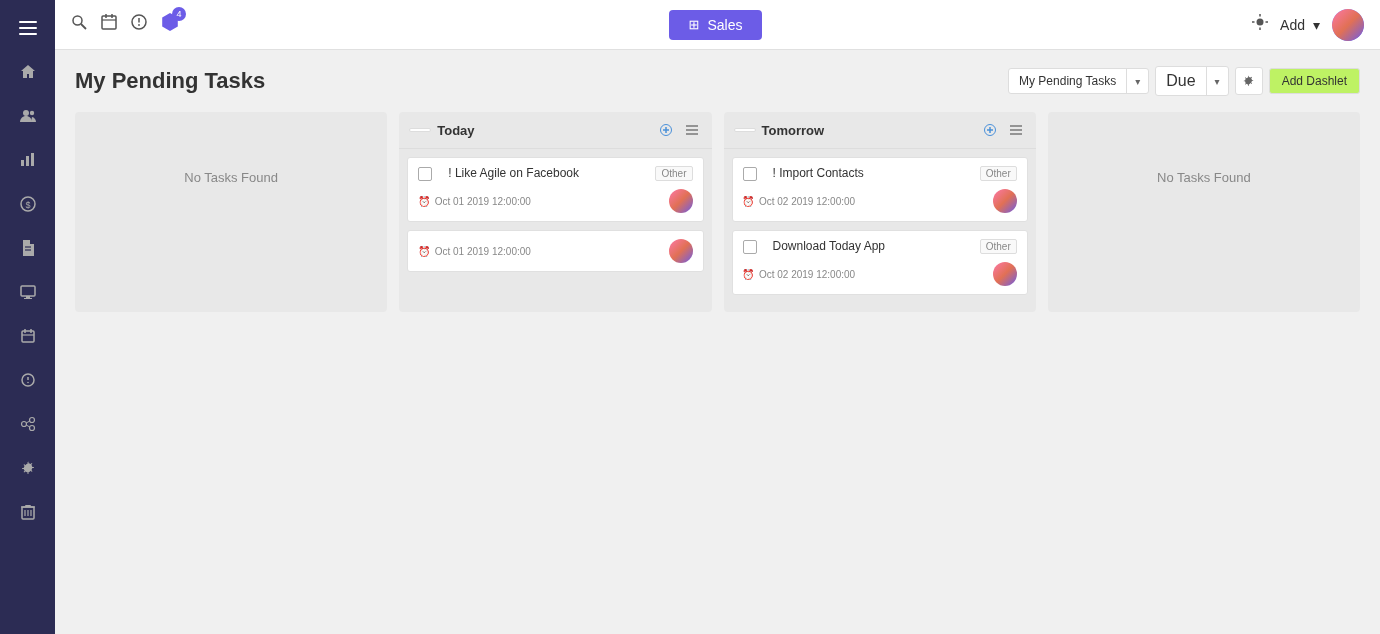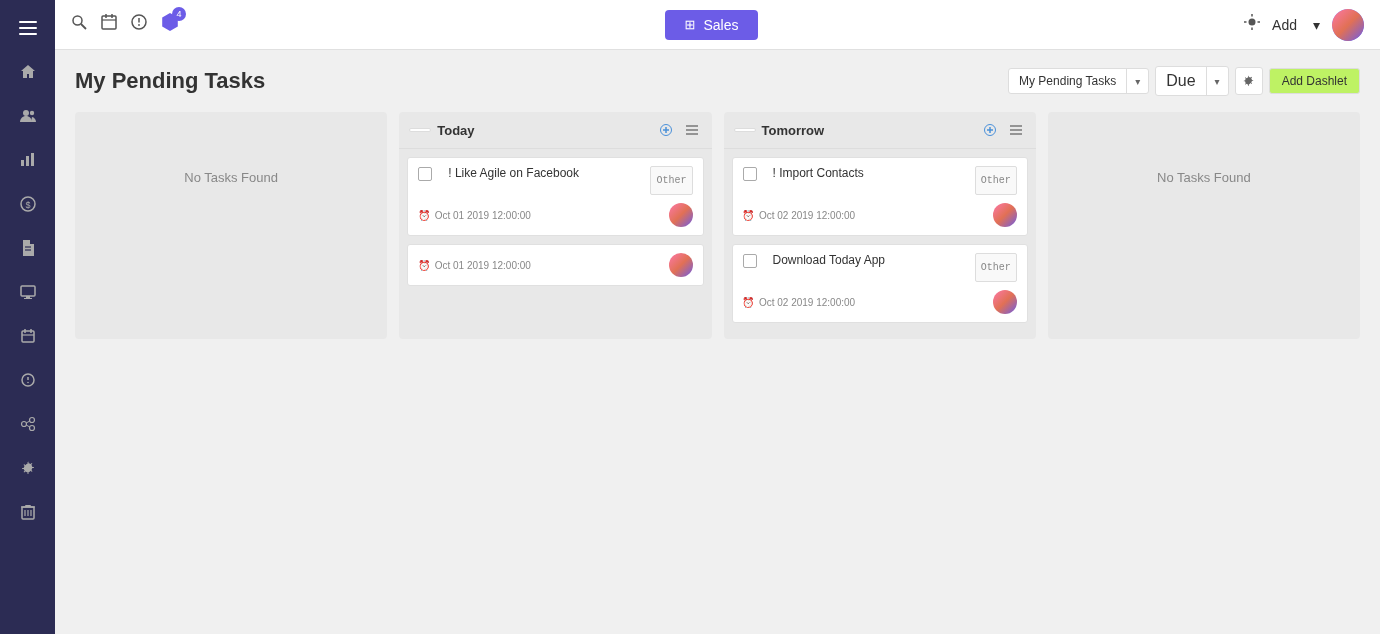--- a/index.html
+++ b/index.html
@@ -97,21 +97,21 @@
       gap: 12px;
     }
     .topbar-right .add-btn {
       background: none;
       border: none;
       font-size: 14px;
       color: #333;
       cursor: pointer;
       display: flex;
       align-items: center;
-      gap: 16px;
+      gap: 8px;
     }
     .avatar {
       width: 32px;
       height: 32px;
       border-radius: 50%;
       background: linear-gradient(135deg, #a29bfe, #6c5ce7);
       display: flex;
       align-items: center;
       justify-content: center;
       color: #fff;
@@ -298,23 +298,22 @@
     .task-title {
       font-size: 12px;
       color: #333;
       flex: 1;
     }
     .task-tag {
       font-size: 10px;
       color: #888;
       border: 1px solid #ddd;
       border-radius: 2px;
-      padding: 8px 5px;
+      padding: 1px 5px;
       background: #f9f9f9;
-      font-family: Liberation Mono, monospace;
     }
     .task-card-bottom {
       display: flex;
       align-items: center;
       justify-content: space-between;
     }
     .task-time {
       display: flex;
       align-items: center;
       gap: 4px;

